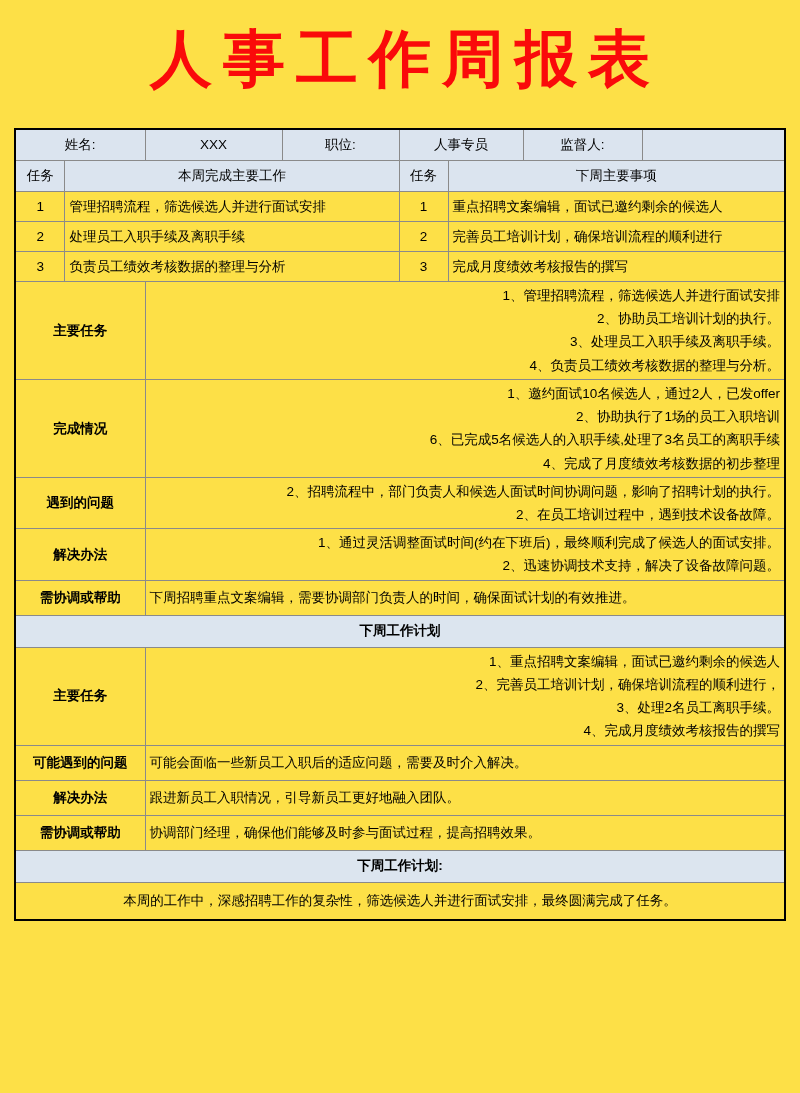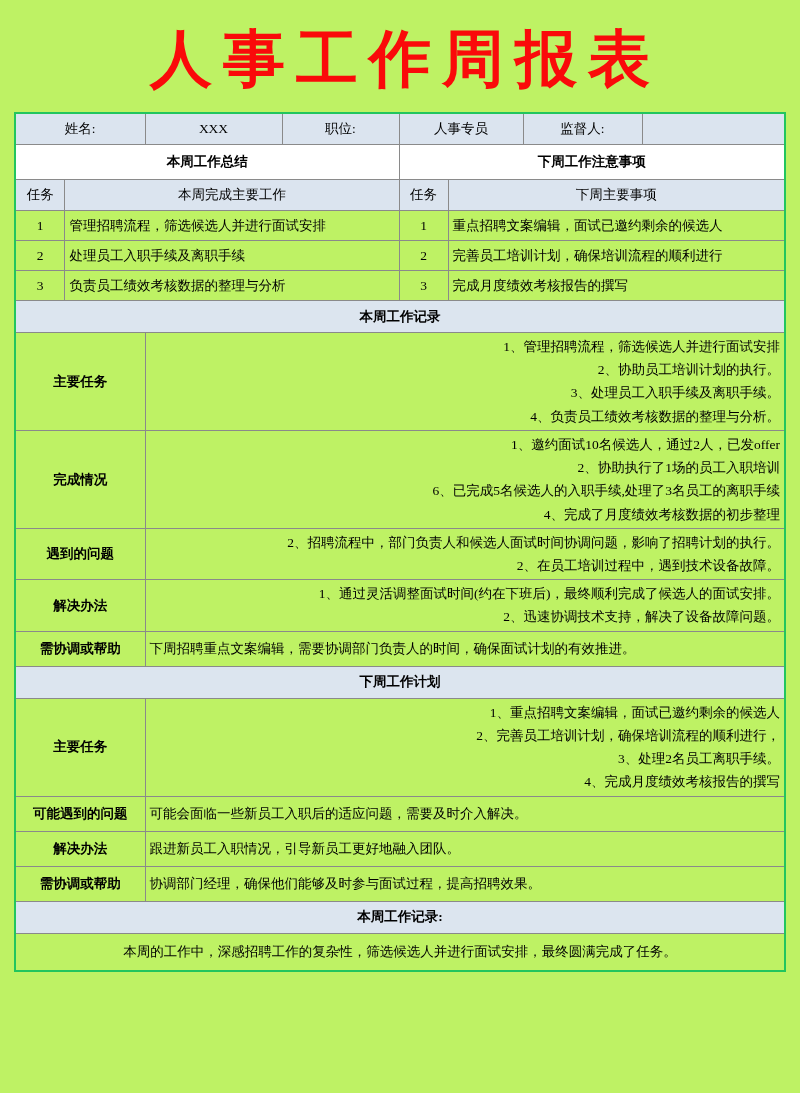--- a/index.html
+++ b/index.html
@@ -12,41 +12,40 @@
     height: 1093px;
     font-family: "Liberation Sans", "DejaVu Sans", sans-serif;
     color: #000000;
     overflow: hidden;
   }
   .page {
     width: 800px;
     height: 1093px;
     box-sizing: border-box;
     position: relative;
-    background: #bef264;
+    background: #fde047;
   }
   .title {
     text-align: center;
     color: #fa0a0a;
     font-size: 62px;
     font-weight: bold;
     letter-spacing: 11px;
     line-height: 1;
     padding-top: 28px;
     padding-bottom: 22px;
     text-indent: 11px;
     font-family: "Liberation Sans", "DejaVu Sans", sans-serif;
   }
   table.report {
     border-collapse: collapse;
     table-layout: fixed;
     width: 770px;
-    margin: 0 auto;
-    border: 2px solid #22c55e;
-    font-family: Liberation Serif, serif;
+    margin: 16px auto;
+    border: 2px solid #000000;
   }
   table.report td {
     border: 1px solid #8a8a8a;
     padding: 2px 4px;
     font-size: 13.5px;
     vertical-align: middle;
     line-height: 1.45;
     word-break: break-all;
   }
   .hdr-cell {
@@ -149,24 +148,20 @@
     <tbody>
         <tr>
       <td class="hdr-cell" colspan="2">姓名:</td>
       <td class="hdr-cell">XXX</td>
       <td class="hdr-cell">职位:</td>
       <td class="hdr-cell" colspan="2">人事专员</td>
       <td class="hdr-cell">监督人:</td>
       <td class="hdr-blank"></td>
     </tr>
 
-    <tr>
-      <td class="subhdr" colspan="4">本周工作总结</td>
-      <td class="subhdr" colspan="4">下周工作注意事项</td>
-    </tr>
 
     <tr>
       <td class="colhdr">任务</td>
       <td class="colhdr" colspan="3">本周完成主要工作</td>
       <td class="colhdr">任务</td>
       <td class="colhdr" colspan="3">下周主要事项</td>
     </tr>
 
     <tr>
       <td class="num-cell">1</td>
@@ -180,23 +175,20 @@
       <td class="num-cell">2</td>
       <td class="task-cell" colspan="3">完善员工培训计划，确保培训流程的顺利进行</td>
     </tr>
     <tr>
       <td class="num-cell">3</td>
       <td class="task-cell" colspan="3">负责员工绩效考核数据的整理与分析</td>
       <td class="num-cell">3</td>
       <td class="task-cell" colspan="3">完成月度绩效考核报告的撰写</td>
     </tr>
 
-    <tr>
-      <td class="section-band" colspan="8">本周工作记录</td>
-    </tr>
 
     <tr>
       <td class="label-cell" colspan="2">主要任务</td>
       <td class="body-cell" colspan="6">
         <span class="ln">1、管理招聘流程，筛选候选人并进行面试安排</span>
         <span class="ln">2、协助员工培训计划的执行。</span>
         <span class="ln">3、处理员工入职手续及离职手续。</span>
         <span class="ln">4、负责员工绩效考核数据的整理与分析。</span>
       </td>
     </tr>
@@ -255,21 +247,21 @@
       <td class="label-cell" colspan="2">解决办法</td>
       <td class="oneline" colspan="6">跟进新员工入职情况，引导新员工更好地融入团队。</td>
     </tr>
 
     <tr>
       <td class="label-cell" colspan="2">需协调或帮助</td>
       <td class="oneline" colspan="6">协调部门经理，确保他们能够及时参与面试过程，提高招聘效果。</td>
     </tr>
 
     <tr>
-      <td class="summary-band" colspan="8">本周工作记录:</td>
+      <td class="summary-band" colspan="8">下周工作计划:</td>
     </tr>
     <tr>
       <td class="summary-body" colspan="8">本周的工作中，深感招聘工作的复杂性，筛选候选人并进行面试安排，最终圆满完成了任务。</td>
     </tr>
 
   </tbody>
     </table>
 </div>
 
 </body></html>

